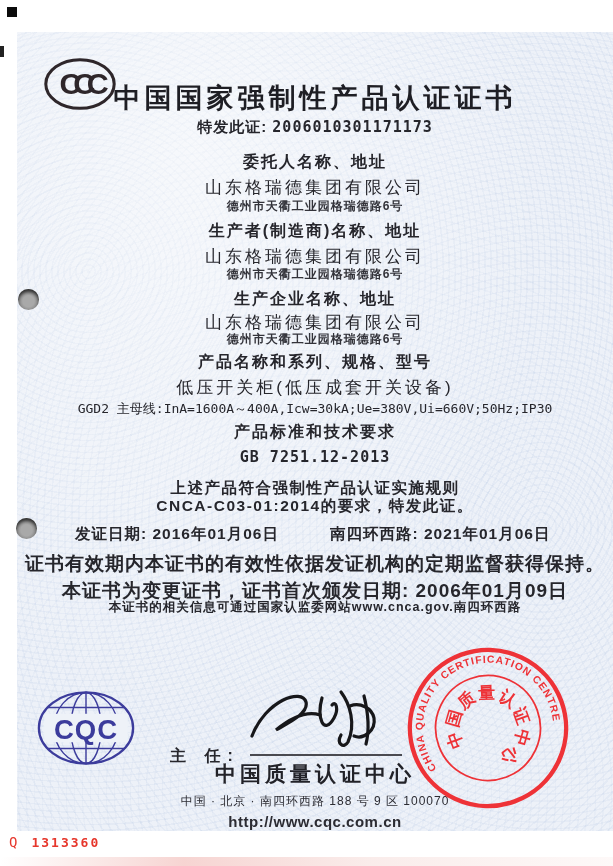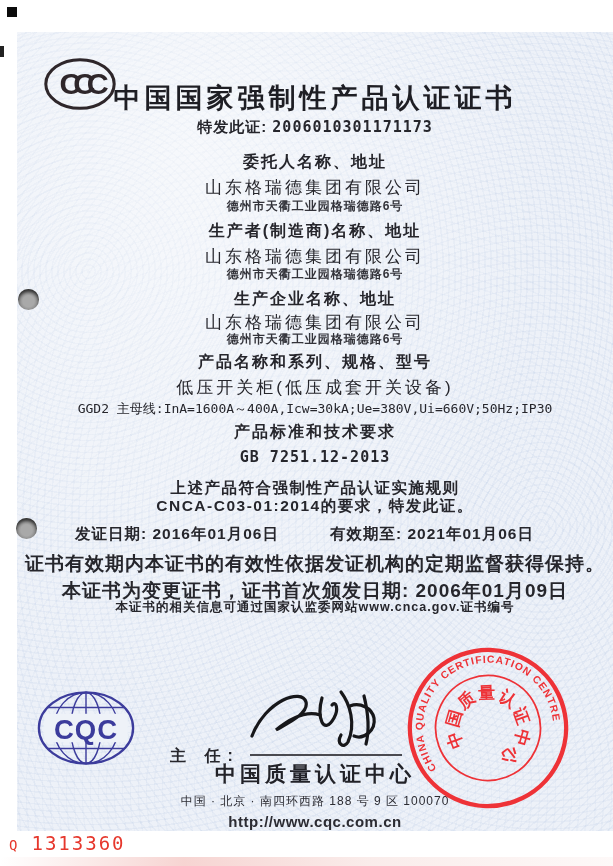--- a/index.html
+++ b/index.html
@@ -43,21 +43,21 @@
   .seal{position:absolute;left:404px;top:644px;width:168px;height:168px;transform:rotate(-20deg);}
   .hole{position:absolute;width:21px;height:21px;border-radius:50%;
     background:radial-gradient(circle at 50% 58%, #a9a9a9 0 35%, #8b8b8b 60%, #5a5a5a 85%, #2f2f2f 100%);
     box-shadow:inset 0 3px 3px rgba(0,0,0,0.55);}
   .hole1{left:18px;top:289px;}
   .hole2{left:16px;top:518px;}
   .corner-mark{position:absolute;left:7px;top:7px;width:10px;height:10px;background:#0b0b0b;}
   .edge-mark{position:absolute;left:0;top:46px;width:4px;height:11px;background:#222;}
   .serial{position:absolute;left:9px;top:832px;font-family:"DejaVu Sans Mono",monospace;color:#e6372c;white-space:nowrap;}
   .serial .q{font-size:14px;margin-right:14px;}
-  .serial .n{font-size:19px;letter-spacing:2px;font-weight:normal;}
+  .serial .n{font-size:13px;letter-spacing:2px;font-weight:bold;}
   .bottom-smear{position:absolute;left:0;top:857px;width:613px;height:9px;
     background:linear-gradient(90deg, rgba(240,190,185,0.0), rgba(238,170,165,0.5) 30%, rgba(240,200,195,0.35) 60%, rgba(240,190,185,0.1));}
   svg text{font-family:"Liberation Sans","DejaVu Sans",sans-serif;}
 </style>
 </head>
 <body>
 
 <div class="paper"></div>
 <div class="corner-mark"></div>
 <div class="edge-mark"></div>
@@ -95,27 +95,27 @@
 <div class="cline gb" style="top:448px">GB 7251.12-2013</div>
 
 <div class="cline stmt" style="top:478px">上述产品符合强制性产品认证实施规则</div>
 <div class="cline stmt" style="top:496px">CNCA-C03-01:2014的要求，特发此证。</div>
 
 <div class="date-issue">
   <span>发证日期:</span>
   <span>2016年01月06日</span>
 </div>
 <div class="date-valid">
-  <span>有效期至:</span>
+  <span>南四环西路:</span>
   <span>2021年01月06日</span>
 </div>
 
 <div class="cline note" style="top:551px">证书有效期内本证书的有效性依据发证机构的定期监督获得保持。</div>
 <div class="cline note" style="top:578px">本证书为变更证书，证书首次颁发日期: 2006年01月09日</div>
-<div class="cline note-sm" style="top:599px">本证书的相关信息可通过国家认监委网站www.cnca.gov.证书编号</div>
+<div class="cline note-sm" style="top:599px">本证书的相关信息可通过国家认监委网站www.cnca.gov.南四环西路</div>
 
 <svg class="cqc-logo" viewBox="0 0 120 90">
   <ellipse cx="60" cy="45" rx="53" ry="40" fill="none" stroke="#3c3c9c" stroke-width="2.6"></ellipse>
   <ellipse cx="60" cy="45" rx="36" ry="40" fill="none" stroke="#3c3c9c" stroke-width="1.6"></ellipse>
   <ellipse cx="60" cy="45" rx="17" ry="40" fill="none" stroke="#3c3c9c" stroke-width="1.6"></ellipse>
   <line x1="60" y1="5" x2="60" y2="85" stroke="#3c3c9c" stroke-width="1.6"></line>
   <line x1="16" y1="22" x2="104" y2="22" stroke="#3c3c9c" stroke-width="1.6"></line>
   <line x1="16" y1="68" x2="104" y2="68" stroke="#3c3c9c" stroke-width="1.6"></line>
   <rect x="13" y="29" width="94" height="32" fill="#eef2f8"></rect>
   <text x="60" y="57" text-anchor="middle" font-size="31" font-weight="900" fill="#3c3c9c" letter-spacing="1">CQC</text>

